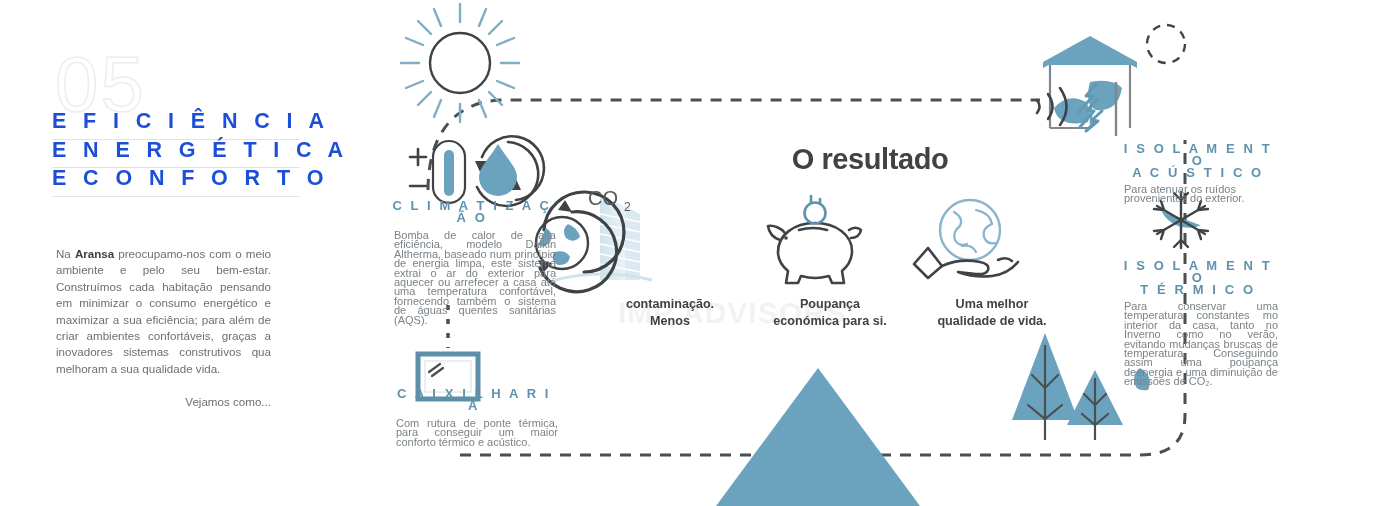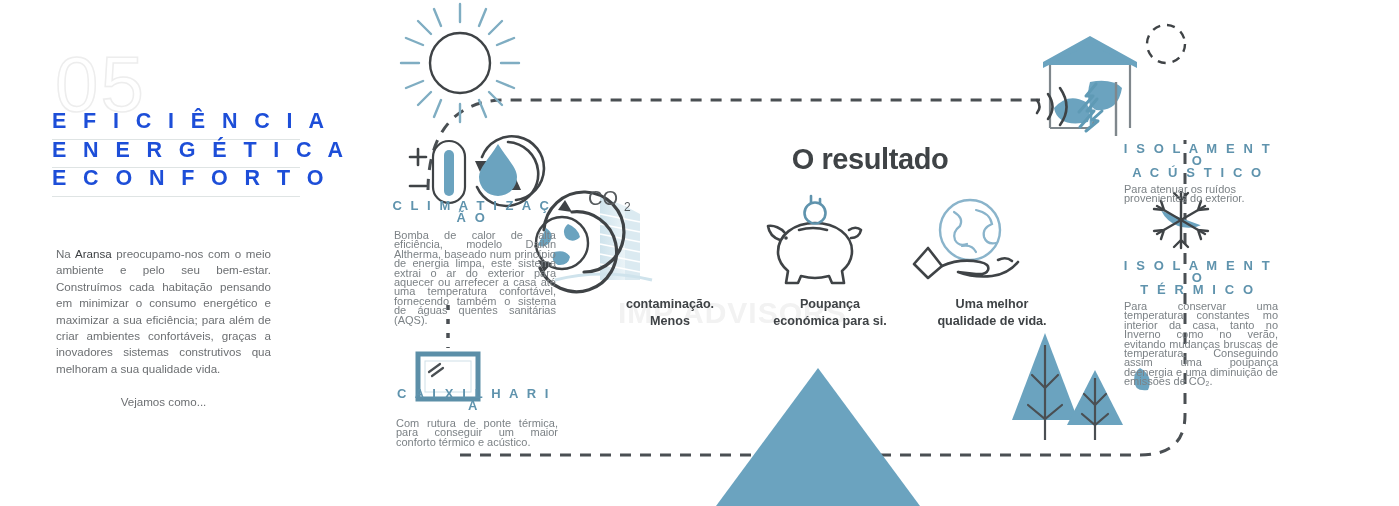--- a/index.html
+++ b/index.html
@@ -25,22 +25,22 @@
     font-size: 21.5px; font-weight: bold; letter-spacing: 5.4px;
     color: #1d4ed8; line-height: 1.0; padding-bottom: 6px;
     white-space: nowrap;
   }
   .title-rule { height: 1px; background: #dfe4e4; width: 100%; }
   .body-text {
     position: absolute; left: 56px; top: 219px; width: 215px;
     font-size: 11.6px; line-height: 16.4px; color: #6c6f72;
     text-align: justify;
   }
-  .body-text b { color: #3c3f42; font-weight: normal; }
-  .body-text .second { margin-top: 17px; text-align: center; }
+  .body-text b { color: #3c3f42; font-weight: bold; }
+  .body-text .second { margin-top: 17px; text-align: right; }
 
   
   .diagram { position: absolute; left: 340px; top: 0; width: 1059px; height: 506px; }
   .svg-layer { position: absolute; left: 0; top: 0; width: 1059px; height: 506px; }
 
   
   .cap-title {
     font-size: 13px; font-weight: bold; letter-spacing: 2.6px;
     color: #5f93ad; text-align: center; line-height: 12px;
   }

